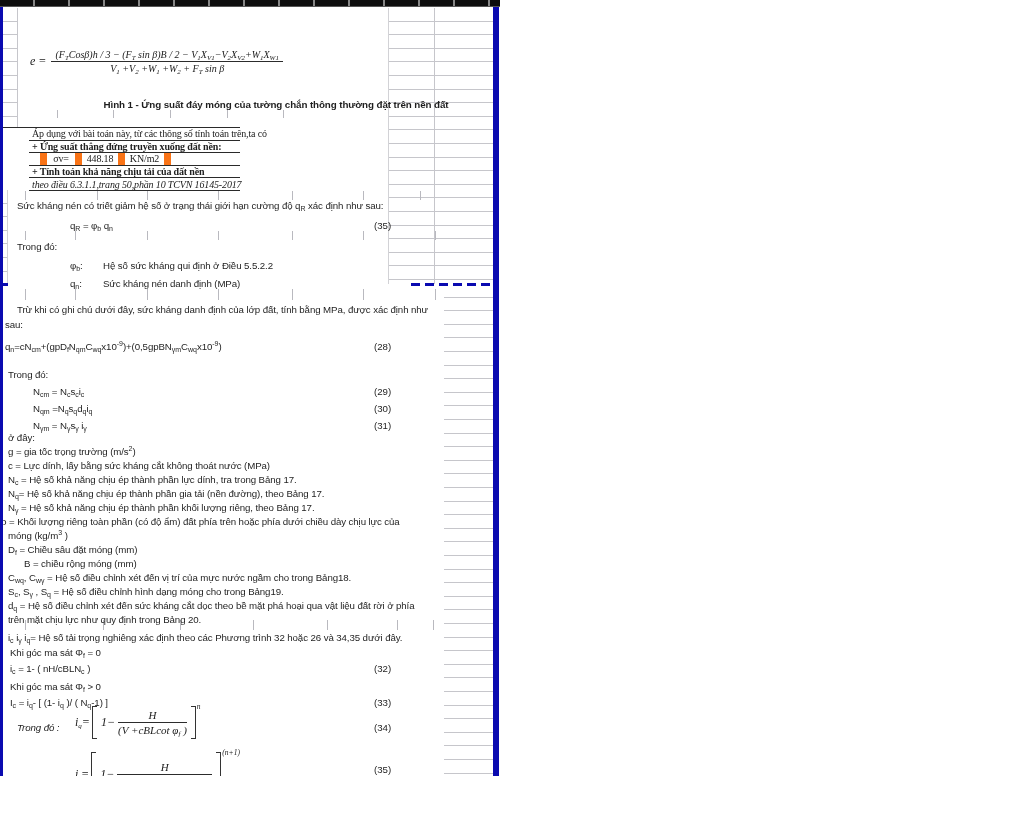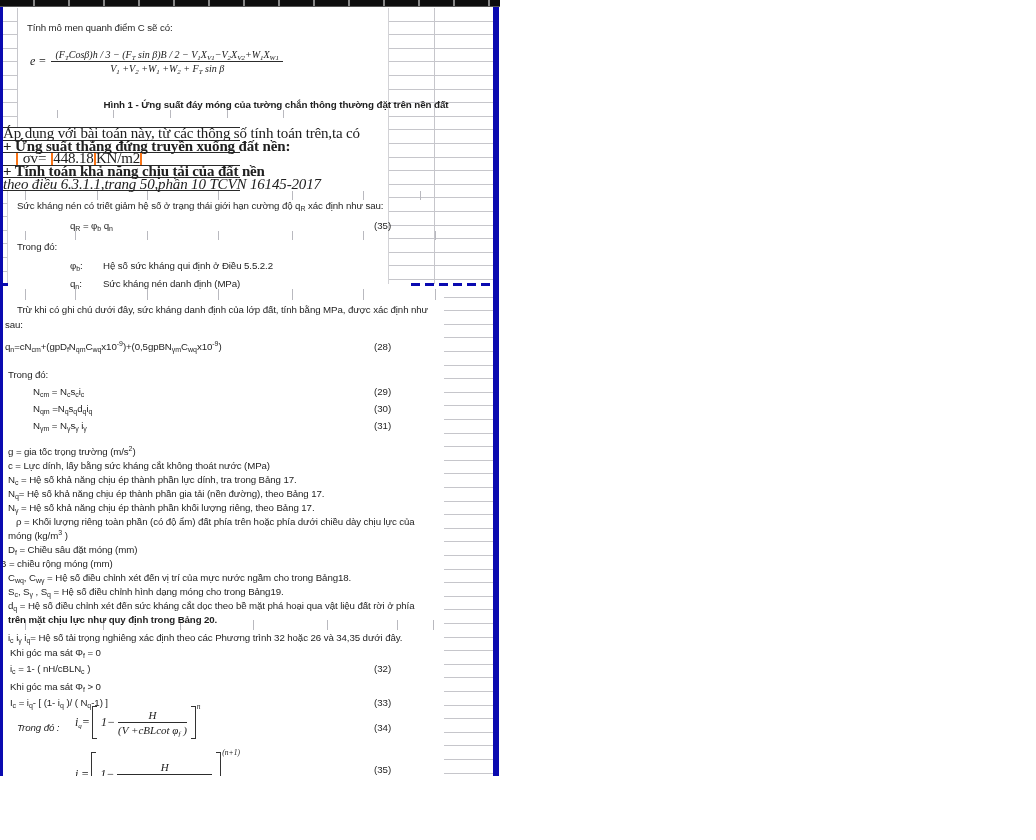--- a/index.html
+++ b/index.html
@@ -49,26 +49,26 @@
   .it { font-style:italic; }
   
   .math { font-family:"Liberation Serif", serif; font-style:italic; }
   #eq-e { position:absolute; left:30px; top:49px; display:flex; align-items:center; gap:5px;
           font-size:12px; }
   #eq-e .frac { display:inline-flex; flex-direction:column; text-align:center; font-size:10px; }
   #eq-e .num { border-bottom:1px solid #2c2c2c; padding:0 4px 1px 4px; }
   #eq-e .den { padding-top:1px; }
   
   #vtable { position:absolute; left:0; top:127px; width:240px; border-top:1px solid #2a2a2a;
-            font-family:"Liberation Serif", serif; font-size:15px; letter-spacing:-0.15px; }
+            font-family:"Liberation Serif", serif; font-size:10px; letter-spacing:-0.15px;padding-left:29px; }
   .trow { height:12.6px; border-bottom:1px solid #2a2a2a; display:flex; align-items:center;
           white-space:nowrap; overflow:visible; }
   .trow .pad { padding-left:3px; }
   .tcell { height:100%; display:flex; align-items:center; justify-content:center;
-           border-right:2px solid #f97316; }
+           border-right:7px solid #f97316; }
   
   .beq { position:absolute; display:flex; align-items:center; font-size:12px; }
   .beq .lhs { margin-right:2px; }
   .beq .brk { width:5px; align-self:stretch; }
   .beq .brk.l { border-left:1.2px solid #333; border-top:1.2px solid #333; border-bottom:1.2px solid #333; }
   .beq .brk.r { border-right:1.2px solid #333; border-top:1.2px solid #333; border-bottom:1.2px solid #333; }
   .beq .inner { display:flex; align-items:center; padding:3px 4px; gap:3px; }
   .beq .frac { display:inline-flex; flex-direction:column; text-align:center; font-size:11px; }
   .beq .num { border-bottom:1px solid #2c2c2c; padding:0 6px 1px 6px; }
   .beq .num.wide { min-width:95px; }
@@ -89,23 +89,20 @@
     <div class="grid-rows g-botright"></div>
     <div class="grid-rows g-leftstrip"></div>
     <div class="grid-rows g-leftstrip2"></div>
 
     <div class="tickrow" style="left:0;top:110px;height:8px;box-shadow:57px 0 0 #b9b9bf,113px 0 0 #b9b9bf,170px 0 0 #b9b9bf,227px 0 0 #b9b9bf,283px 0 0 #b9b9bf;"></div>
     <div class="tickrow" style="left:0;top:191px;height:9px;box-shadow:25px 0 0 #b9b9bf,97px 0 0 #b9b9bf,147px 0 0 #b9b9bf,218px 0 0 #b9b9bf,292px 0 0 #b9b9bf,363px 0 0 #b9b9bf,420px 0 0 #b9b9bf;"></div>
     <div class="tickrow" style="left:0;top:231px;height:9px;box-shadow:25px 0 0 #b9b9bf,75px 0 0 #b9b9bf,147px 0 0 #b9b9bf,218px 0 0 #b9b9bf,292px 0 0 #b9b9bf,363px 0 0 #b9b9bf,435px 0 0 #b9b9bf;"></div>
     <div class="tickrow" style="left:0;top:289px;height:11px;box-shadow:25px 0 0 #b9b9bf,75px 0 0 #b9b9bf,147px 0 0 #b9b9bf,218px 0 0 #b9b9bf,292px 0 0 #b9b9bf,363px 0 0 #b9b9bf,435px 0 0 #b9b9bf;"></div>
     <div class="tickrow" style="left:0;top:620px;height:10px;box-shadow:25px 0 0 #b9b9bf,103px 0 0 #b9b9bf,180px 0 0 #b9b9bf,253px 0 0 #b9b9bf,327px 0 0 #b9b9bf,397px 0 0 #b9b9bf,433px 0 0 #b9b9bf;"></div>
 
-    <div class="ln" style="top:21px;">
-      <span class="txt" style="margin-left:27px;">Tính mô men quanh điểm C sẽ có:</span>
-    </div>
 
     <div id="eq-e" class="math">
       <span class="lhs">e =</span>
       <span class="frac">
         <span class="num"><span>(F</span><sub>T</sub><span>Cosβ)h / 3 − (F</span><sub>T</sub><span> sin β)B / 2 − V</span><sub>1</sub><span>X</span><sub>V1</sub><span>−V</span><sub>2</sub><span>X</span><sub>V2</sub><span>+W</span><sub>1</sub><span>X</span><sub>W1</sub></span>
         <span class="den"><span>V</span><sub>1</sub><span> +V</span><sub>2</sub><span> +W</span><sub>1</sub><span> +W</span><sub>2</sub><span> + F</span><sub>T</sub><span> sin β</span></span>
       </span>
     </div>
 
     <div class="ln bold" style="top:98px;font-size:9.8px;">
@@ -170,58 +167,61 @@
       <span class="eqno">(29)</span>
     </div>
     <div class="ln" style="top:402px;">
       <span class="txt" style="margin-left:33px;"><span>N</span><sub>qm</sub><span> =N</span><sub>q</sub><span>s</span><sub>q</sub><span>d</span><sub>q</sub><span>i</span><sub>q</sub></span>
       <span class="eqno">(30)</span>
     </div>
     <div class="ln" style="top:419px;">
       <span class="txt" style="margin-left:33px;"><span>N</span><sub>γm</sub><span>  = N</span><sub>γ</sub><span>s</span><sub>γ</sub><span> i</span><sub>γ</sub></span>
       <span class="eqno">(31)</span>
     </div>
+    <div class="ln" style="top:431px;">
+      <span class="txt" style="margin-left:8px;">ở đây:</span>
+    </div>
     <div class="ln" style="top:445px;">
       <span class="txt" style="margin-left:8px;"><span>g = gia tốc trọng trường (m/s</span><sup>2</sup><span>)</span></span>
     </div>
     <div class="ln" style="top:459px;">
       <span class="txt" style="margin-left:8px;"><span>c = Lực dính, lấy bằng sức kháng cắt không thoát nước (MPa)</span></span>
     </div>
     <div class="ln" style="top:473px;">
       <span class="txt" style="margin-left:8px;"><span>N</span><sub>c</sub><span> = Hệ số khả năng chịu ép thành phần lực dính, tra trong Bảng 17.</span></span>
     </div>
     <div class="ln" style="top:487px;">
       <span class="txt" style="margin-left:8px;"><span>N</span><sub>q</sub><span>= Hệ số khả năng chịu ép thành phần gia tải (nền đường), theo Bảng 17.</span></span>
     </div>
     <div class="ln" style="top:501px;">
       <span class="txt" style="margin-left:8px;"><span>N</span><sub>γ</sub><span> = Hệ số khả năng chịu ép thành phần khối lượng riêng, theo Bảng 17.</span></span>
     </div>
     <div class="ln" style="top:515px;">
-      <span class="txt" style="margin-left:16px;"><span> ρ = Khối lượng riêng toàn phần (có độ ẩm) đất phía trên hoặc phía dưới chiều dày chịu lực của</span></span>
+      <span class="txt" style="margin-left:1px;"><span> ρ = Khối lượng riêng toàn phần (có độ ẩm) đất phía trên hoặc phía dưới chiều dày chịu lực của</span></span>
     </div>
     <div class="ln" style="top:529px;">
       <span class="txt" style="margin-left:8px;"><span>móng (kg/m</span><sup>3</sup><span> )</span></span>
     </div>
     <div class="ln" style="top:543px;">
       <span class="txt" style="margin-left:8px;"><span>D</span><sub>f</sub><span> = Chiều sâu đặt móng (mm)</span></span>
     </div>
     <div class="ln" style="top:557px;">
-      <span class="txt" style="margin-left:0;"><span>B = chiều rộng móng (mm)</span></span>
+      <span class="txt" style="margin-left:24px;"><span>B = chiều rộng móng (mm)</span></span>
     </div>
     <div class="ln" style="top:571px;">
       <span class="txt" style="margin-left:8px;"><span>C</span><sub>wq</sub><span>, C</span><sub>wγ</sub><span> = Hệ số điều chỉnh xét đến vị trí của mực nước ngầm cho trong Bảng18.</span></span>
     </div>
     <div class="ln" style="top:585px;">
       <span class="txt" style="margin-left:8px;"><span>S</span><sub>c</sub><span>, S</span><sub>γ</sub><span> , S</span><sub>q</sub><span>  =  Hệ số điều chỉnh hình dạng móng cho trong Bảng19.</span></span>
     </div>
     <div class="ln" style="top:599px;">
       <span class="txt" style="margin-left:8px;"><span>d</span><sub>q</sub><span> =  Hệ số điều chỉnh xét đến sức kháng cắt  dọc theo bề mặt phá hoại qua vật liệu đất rời ở phía</span></span>
     </div>
     <div class="ln" style="top:613px;">
-      <span class="txt" style="margin-left:8px;font-weight:bold;"><span>trên mặt chịu lực như quy định trong Bảng 20.</span></span>
+      <span class="txt" style="margin-left:8px;"><span>trên mặt chịu lực như quy định trong Bảng 20.</span></span>
     </div>
     <div class="ln" style="top:631px;">
       <span class="txt" style="margin-left:8px;"><span>i</span><sub>c</sub><span> i</span><sub>γ</sub><span> i</span><sub>q</sub><span>= Hệ số tải trọng nghiêng xác định theo các Phương trình 32 hoặc 26 và 34,35 dưới đây.</span></span>
     </div>
     <div class="ln" style="top:646px;">
       <span class="txt" style="margin-left:10px;"><span>Khi góc ma sát Φ</span><sub>f</sub><span> =  0</span></span>
     </div>
     <div class="ln" style="top:662px;">
       <span class="txt" style="margin-left:10px;"><span>i</span><sub>c</sub><span>  = 1- ( nH/cBLN</span><sub>c</sub><span> )</span></span>
       <span class="eqno">(32)</span>

